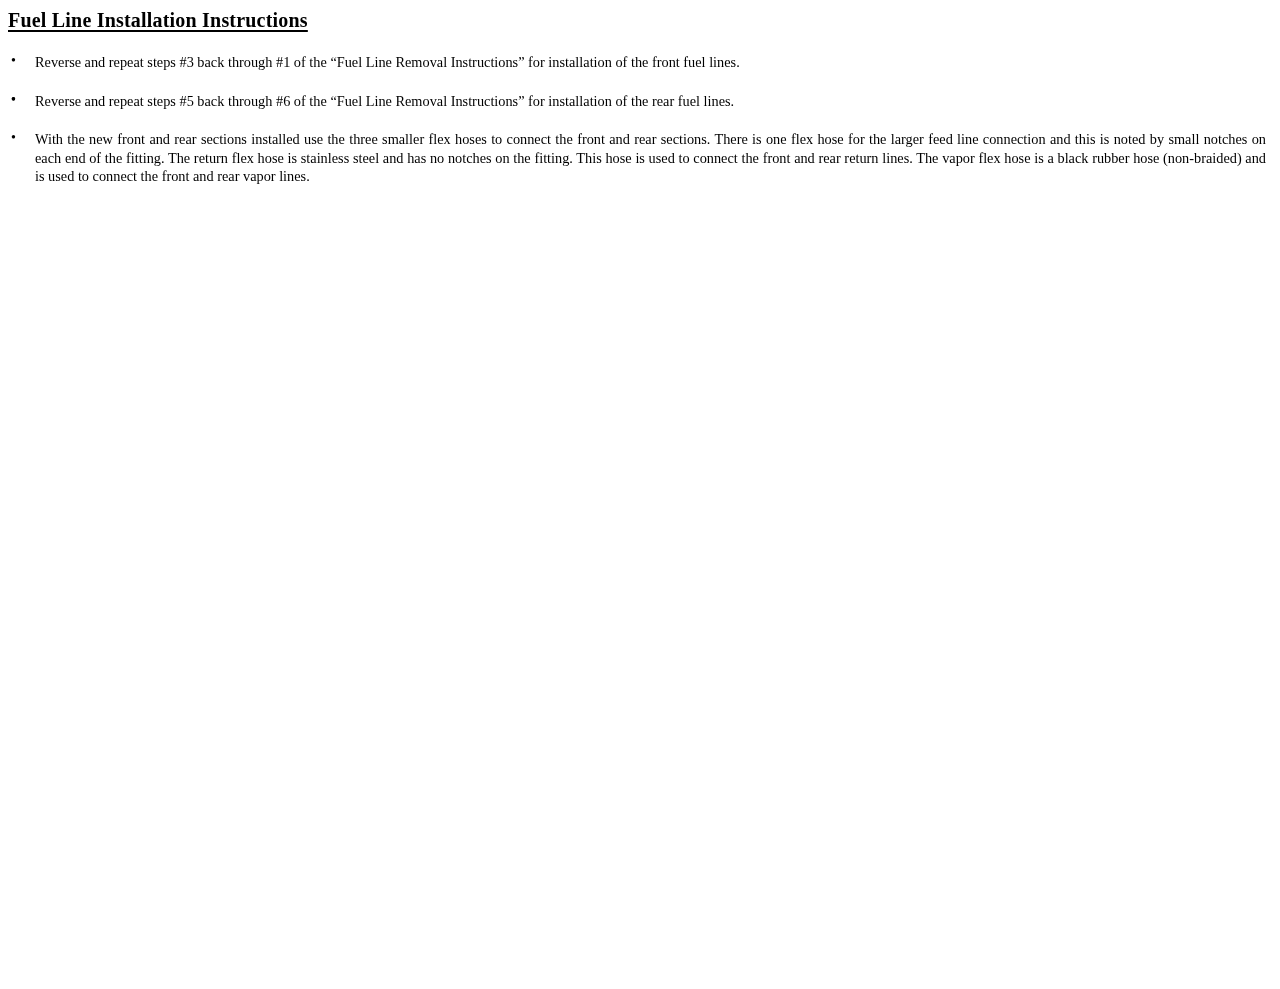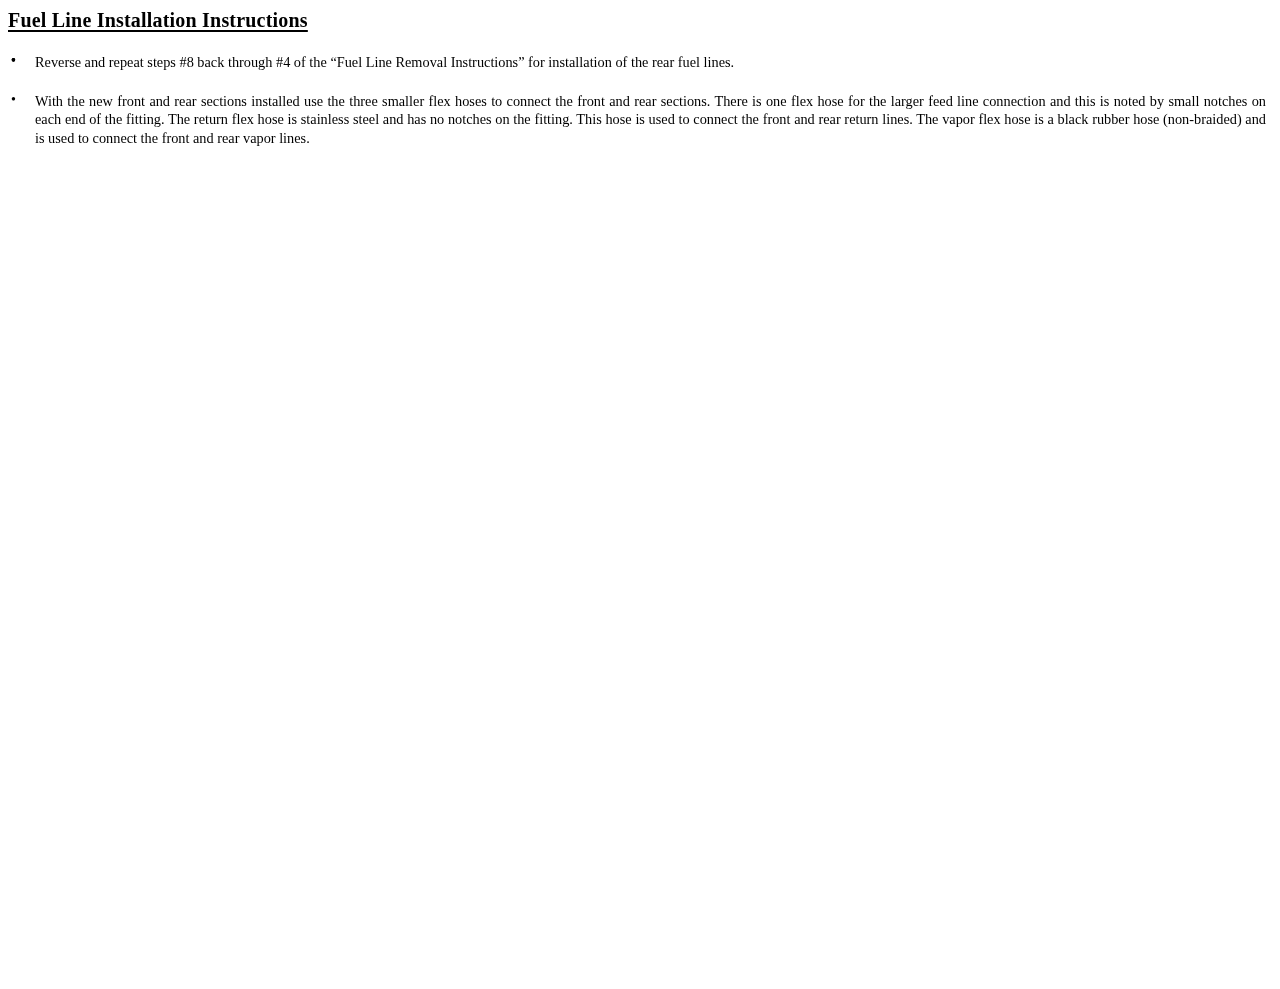--- a/index.html
+++ b/index.html
@@ -51,26 +51,27 @@
 </style>
 </head>
 <body>
 
 <div class="page">
   <h1 class="doc-title">Fuel Line Installation Instructions</h1>
 
   <ul class="bullet-list">
     <li>
       <span class="bullet-marker">•</span>
+      <span>Reverse and repeat steps #3 back through #1 of the “Fuel Line Removal Instructions” for installation of the front fuel lines.</span>
     </li>
     <li>
       <span class="bullet-marker">•</span>
     </li>
     <li>
       <span class="bullet-marker">•</span>
-      <span>Reverse and repeat steps #8 back through #4 of the “Fuel Line Removal Instructions” for installation of the rear fuel lines.</span>
+      <span>Reverse and repeat steps #5 back through #6 of the “Fuel Line Removal Instructions” for installation of the rear fuel lines.</span>
     </li>
     <li>
       <span class="bullet-marker">•</span>
       <span>With the new front and rear sections installed use the three smaller flex hoses to connect the front and rear sections. There is one flex hose for the larger feed line connection and this is noted by small notches on each end of the fitting. The return flex hose is stainless steel and has no notches on the fitting. This hose is used to connect the front and rear return lines. The vapor flex hose is a black rubber hose (non-braided) and is used to connect the front and rear vapor lines.</span>
     </li>
   </ul>
 </div>
 
 </body></html>

